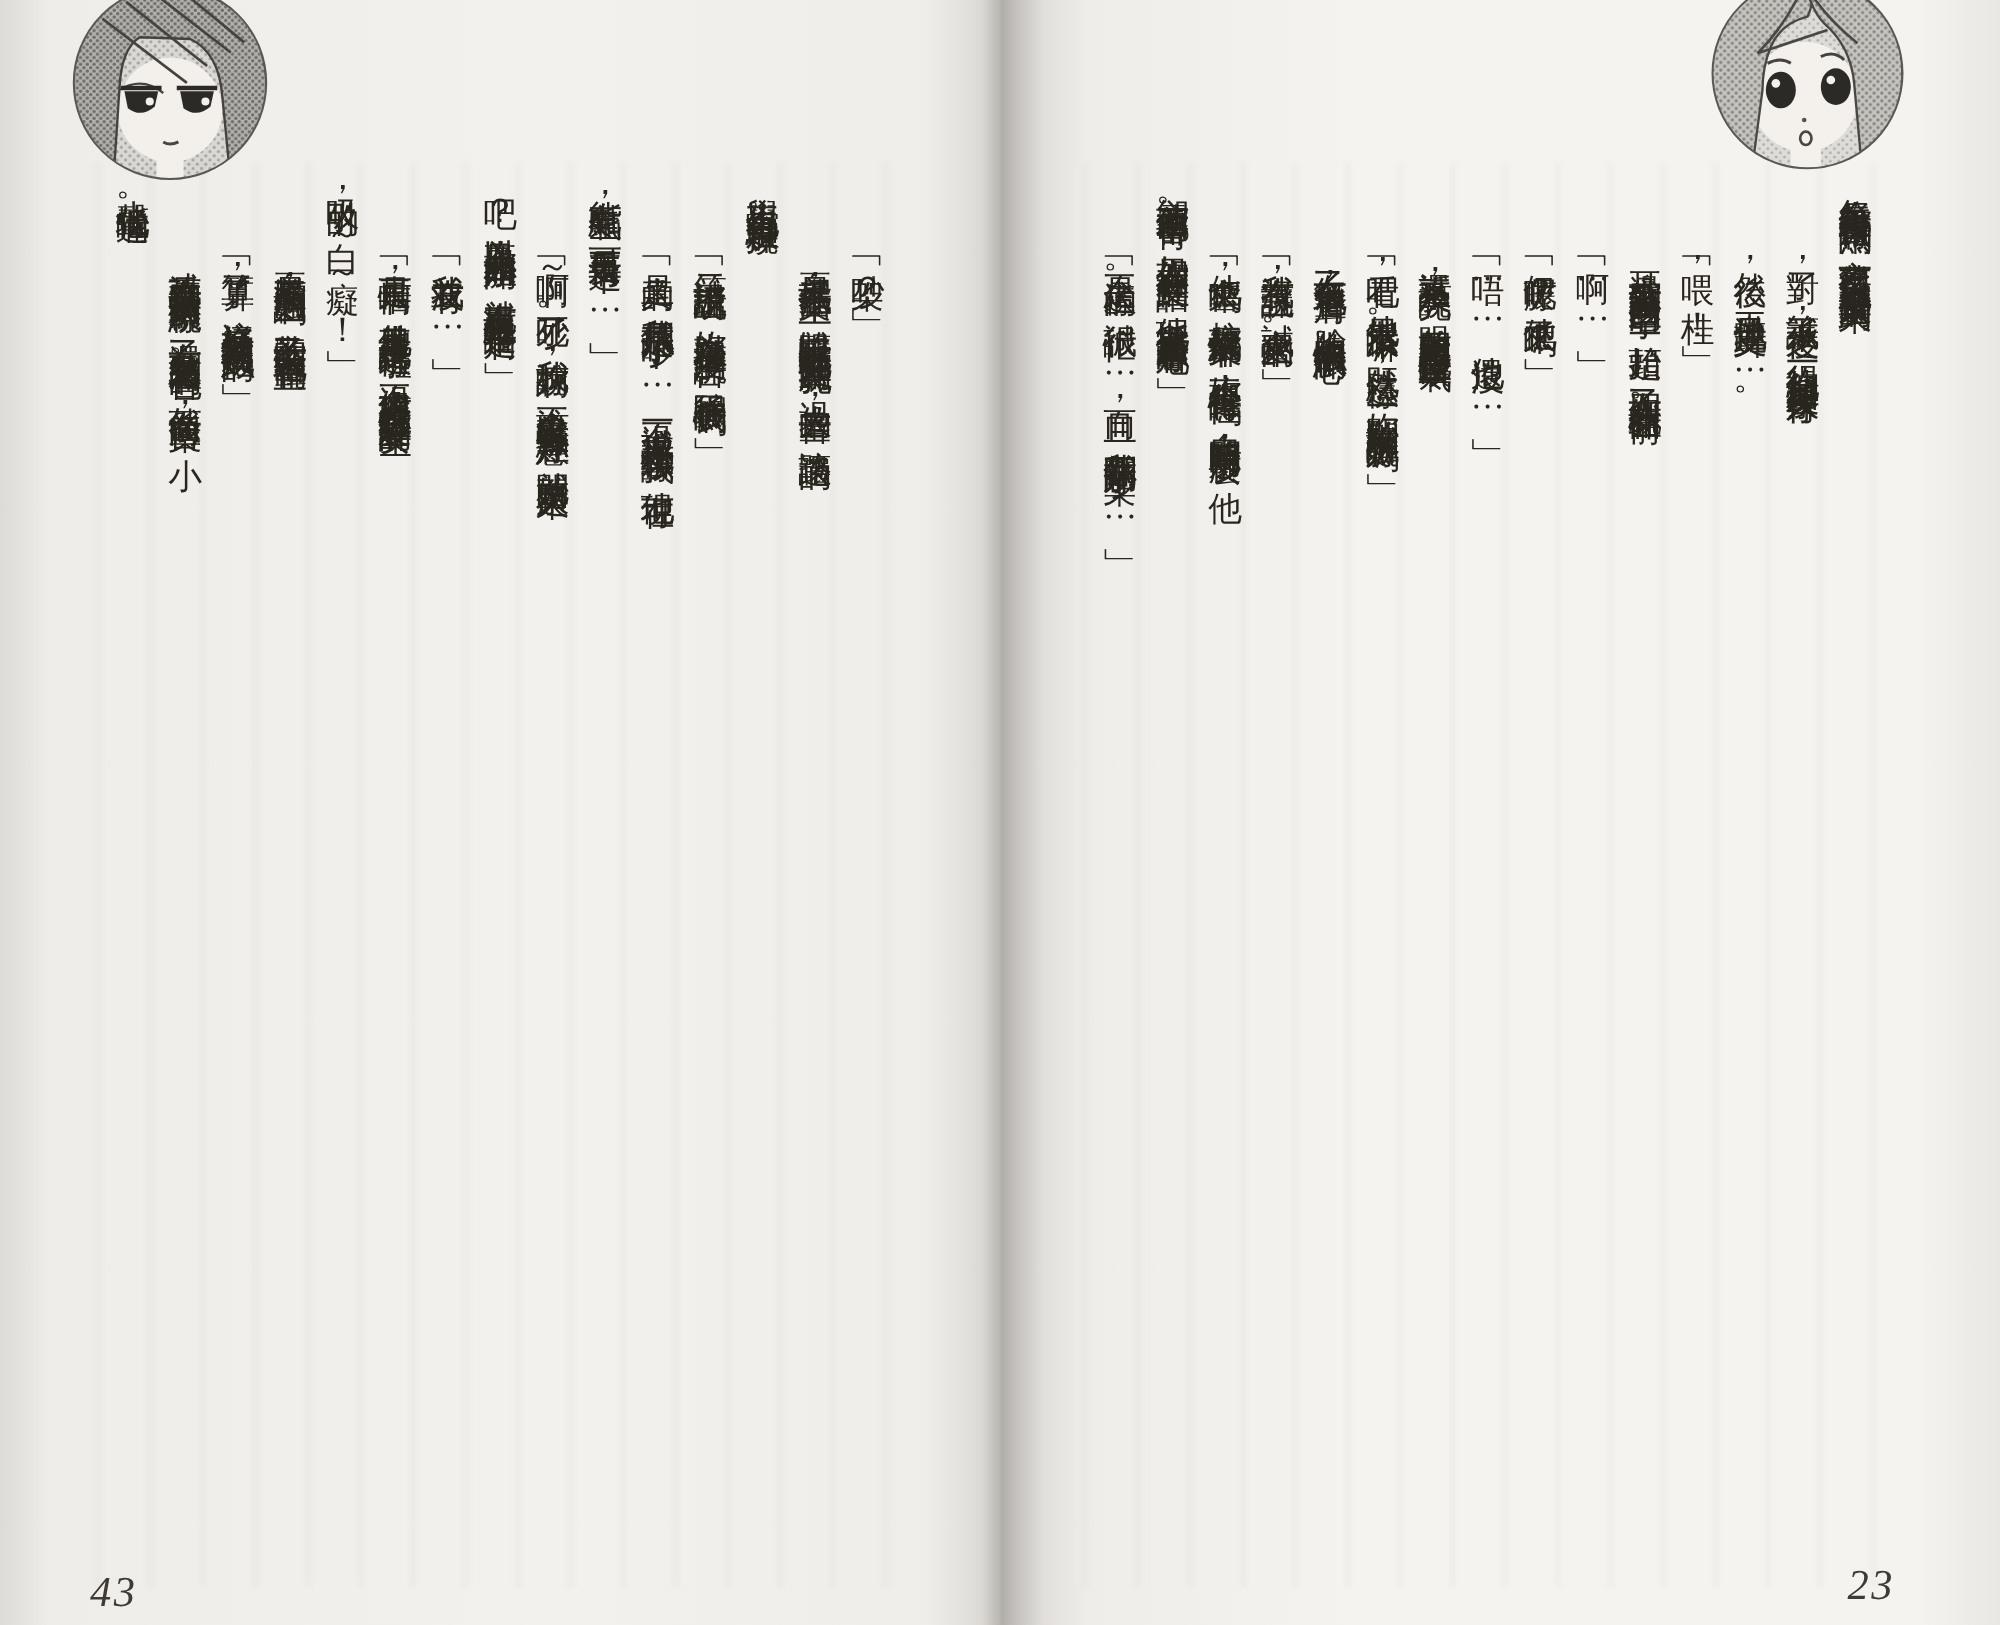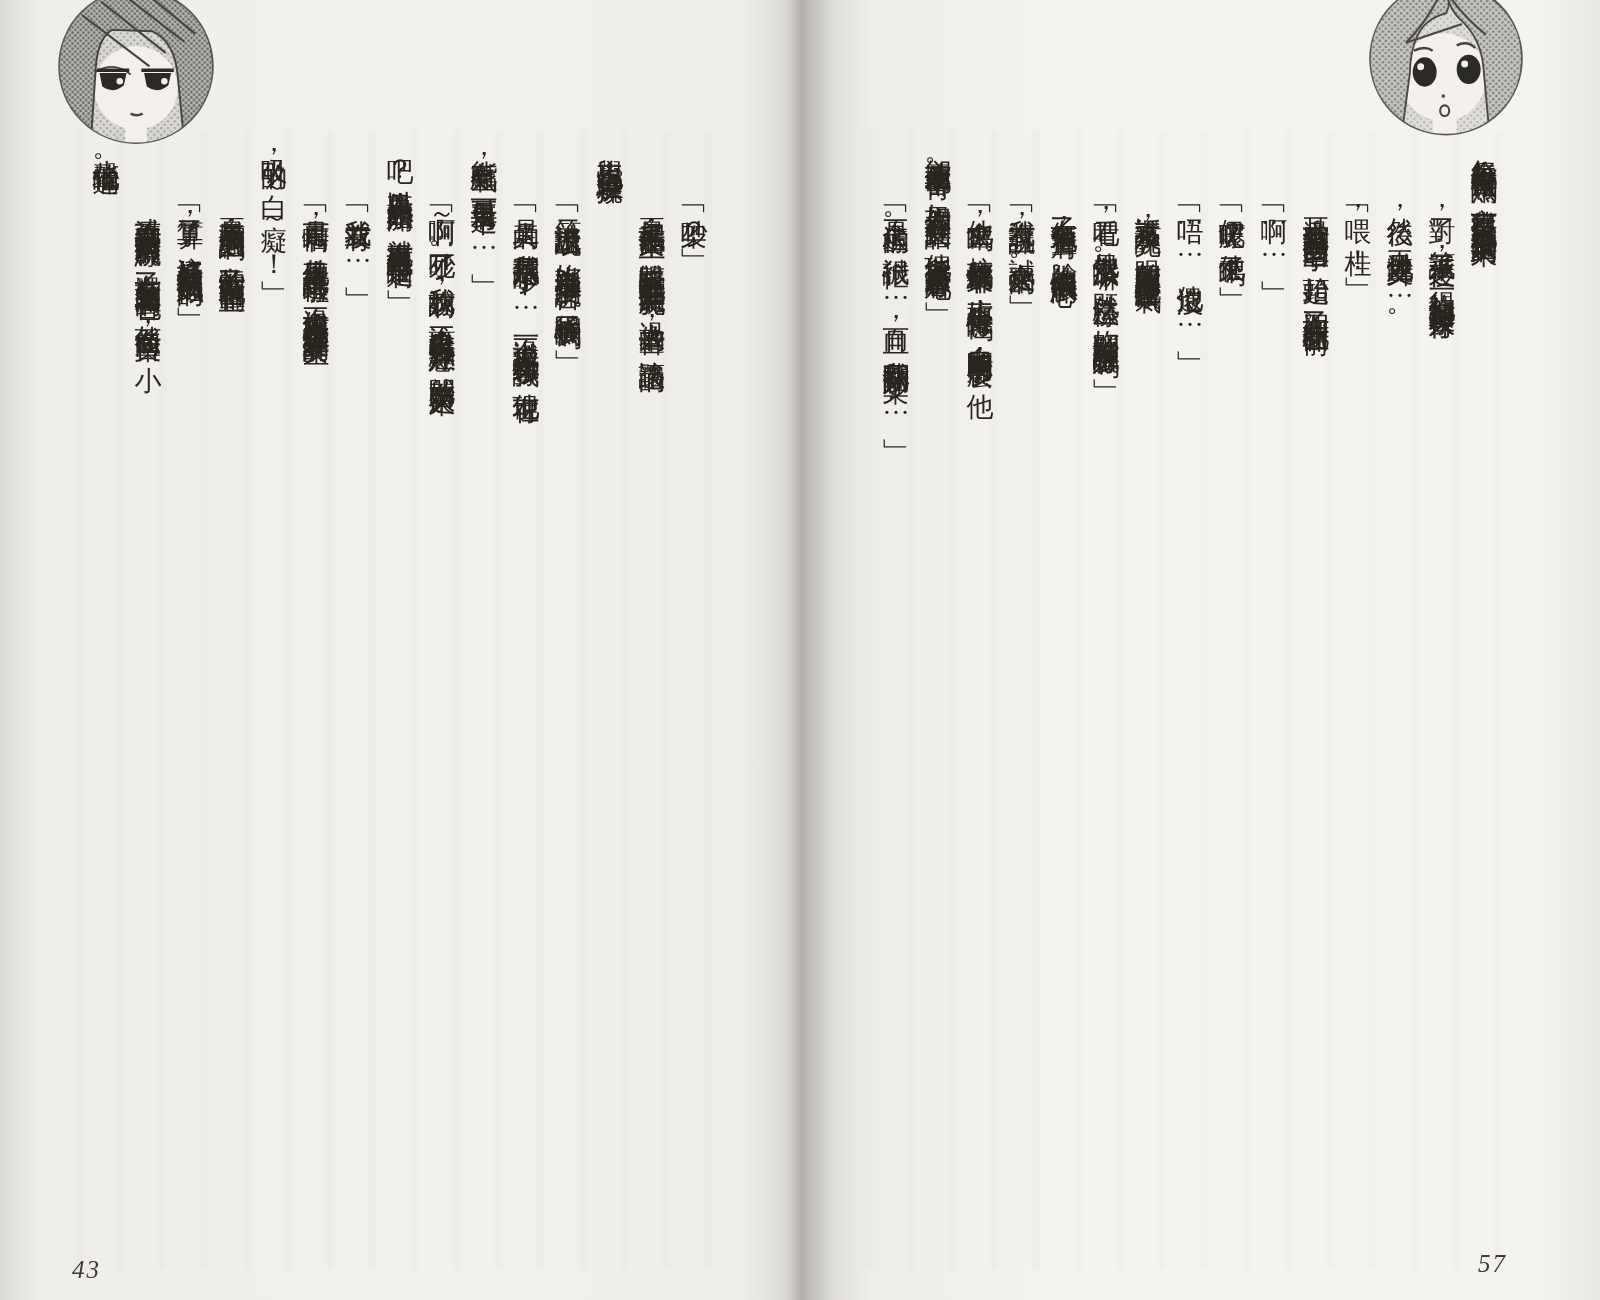--- a/index.html
+++ b/index.html
@@ -16,21 +16,21 @@
     writing-mode:vertical-rl;text-orientation:upright;
     font-size:27px;line-height:42px;letter-spacing:2px;color:#29261f;}
   .page.left .text-block{right:85px;}
   .page.right .text-block{right:95px;}
   .tline{white-space:nowrap;}
   .bleed{position:absolute;top:130px;height:1140px;width:640px;opacity:.55;pointer-events:none;
     background:repeating-linear-gradient(90deg,rgba(130,127,122,.07) 0 7px,transparent 7px 42px);
     filter:blur(1.5px);}
   .page.left .bleed{right:85px;}
   .page.right .bleed{right:95px;}
-  .page-number{position:absolute;font-style:italic;font-size:25px;color:#3e3b36;letter-spacing:2px;}
+  .page-number{position:absolute;font-style:italic;font-size:34px;color:#3e3b36;letter-spacing:2px;}
   .page.left .page-number{left:72px;top:1256px;}
   .page.right .page-number{left:678px;top:1250px;}
   .portrait{position:absolute;}
   .page.left .portrait{left:55px;top:-12px;width:162px;height:162px;}
   .page.right .portrait{left:566px;top:-16px;width:160px;height:160px;}
 </style>
 </head>
 <body>
 
 <div class="spread">
@@ -137,17 +137,17 @@
         <div class="tline" style="padding-top: 58px;">「伊藤呢？他來了嗎？」</div>
         <div class="tline" style="padding-top: 58px;">「唔……他還沒……」</div>
         <div class="tline" style="padding-top: 58px;">話還來不及說完，眼前的四人組已經先重重嘆一口氣。</div>
         <div class="tline" style="padding-top: 58px;">「看吧，他果然沒來嘛。既然這樣，妳一開始別說謊不就好了嗎？」</div>
         <div class="tline" style="padding-top: 58px;">乙女無奈地聳聳肩，臉上的表情似乎很開心。</div>
         <div class="tline" style="padding-top: 58px;">「我沒有說謊，誠一定會來的。」</div>
         <div class="tline" style="padding-top: 58px;">「他會來嗎，校慶都快結束了耶？妳不覺得很奇怪嗎，自由時間明明那麼長，他</div>
         <div class="tline" style="padding-top: 0px;">卻連露個面都不肯。如果你們有在交往的話，他理所當然會過來看看妳吧？」</div>
         <div class="tline" style="padding-top: 58px;">「不是這樣的。誠很忙……而且，我們剛剛才吵了一架……」</div>
       </div>
-    <div class="page-number">57</div>
+    <div class="page-number">23</div>
   </div>
 
   <div class="fold"></div>
 </div>
 
 </body></html>

